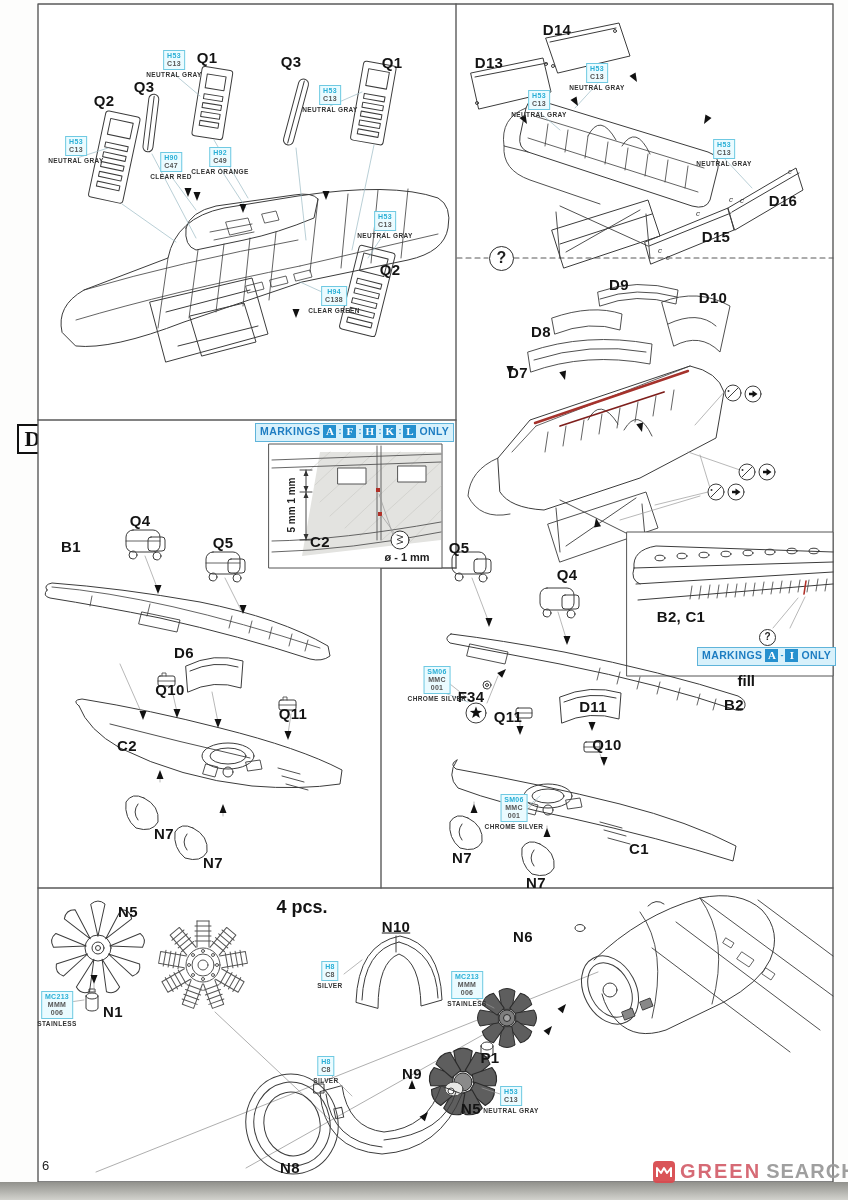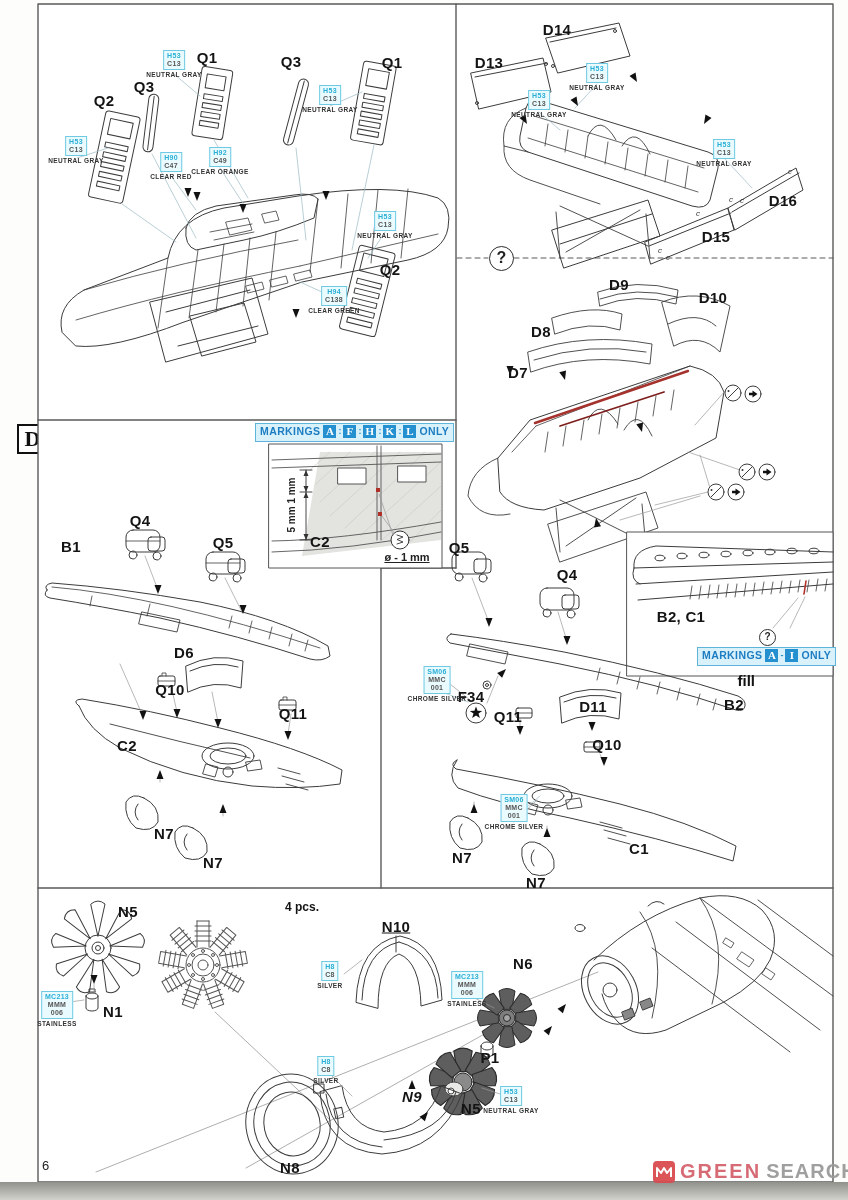--- a/index.html
+++ b/index.html
@@ -16,23 +16,23 @@
   .secbox{position:absolute;width:27px;height:26px;border:2.5px solid #101010;background:#fff;font-family:"Liberation Serif",serif;font-weight:bold;font-size:22px;color:#101010;text-align:center;line-height:25px;}
   .badge{position:absolute;display:flex;align-items:flex-start;gap:3px;background:#d8f1fb;border:1px solid #5fb4da;padding:1px 4px;height:15px;}
   .badge .word{font-size:10.5px;font-weight:bold;color:#1d7dc2;letter-spacing:.4px;}
   .badge .tiles{display:flex;align-items:center;gap:2px;}
   .tile{display:inline-block;width:13px;height:13px;background:#2590cf;color:#fff;font-family:"Liberation Serif",serif;font-weight:bold;font-size:11px;text-align:center;line-height:13px;}
   .sep{color:#2590cf;font-weight:bold;font-size:9px;line-height:13px;}
   .round{position:absolute;border:1.5px solid #2e2e2e;border-radius:50%;background:#fff;text-align:center;font-weight:bold;color:#222;}
   #qmark-big{left:489px;top:246px;width:23px;height:23px;font-size:16px;line-height:22px;}
   #qmark-small{left:759px;top:629px;width:15px;height:15px;font-size:10px;line-height:14px;border-width:1.2px;}
   #fill-label{position:absolute;left:755px;top:637px;transform:translate(-100%,-50%);font-weight:bold;font-size:15px;color:#141414;}
-  #four-pcs{position:absolute;left:302px;top:907px;transform:translate(-50%,-50%);font-weight:bold;font-size:12px;color:#141414;}
+  #four-pcs{position:absolute;left:302px;top:907px;transform:translate(-50%,-50%);font-weight:bold;font-size:18px;color:#141414;}
   #dims-label{position:absolute;left:291px;top:505px;transform:translate(-50%,-50%) rotate(-90deg);font-weight:bold;font-size:10px;color:#222;white-space:nowrap;}
-  #drill-label{position:absolute;left:407px;top:557px;transform:translate(-50%,-50%);font-weight:bold;font-size:11px;color:#222;white-space:nowrap;text-decoration:underline;}
+  #drill-label{position:absolute;left:407px;top:557px;transform:translate(-50%,-50%);font-weight:bold;font-size:11px;color:#222;white-space:nowrap;}
   #page-num{position:absolute;left:42px;top:1158px;font-size:13px;color:#222;}
   #gaoshou{position:absolute;left:6px;top:10px;z-index:4;width:118px;}
   #gaoshou .domain{font-size:11px;font-weight:bold;color:#e8820a;letter-spacing:.3px;margin-top:0px;text-shadow:0 0 1px #fff;}
   #hobbysearch{position:absolute;left:653px;top:1160px;z-index:4;display:flex;align-items:center;gap:5px;opacity:.95;}
   #hobbysearch .w1{font-size:20px;font-weight:bold;color:#d4636e;letter-spacing:2px;}
   #hobbysearch .w2{font-size:20px;font-weight:bold;color:#9a9a9a;letter-spacing:1px;}
   #bottom-strip{position:absolute;left:0;top:1182px;width:848px;height:18px;background:linear-gradient(#91918c,#d2d2cd);z-index:2;}
 </style>
 </head>
 <body>
@@ -505,24 +505,24 @@
       <div class="plabel" style="left: 508px; top: 716px;">Q11</div>
       <div class="plabel" style="left: 593px; top: 706px;">D11</div>
       <div class="plabel" style="left: 734px; top: 704px;">B2</div>
       <div class="plabel" style="left: 607px; top: 744px;">Q10</div>
       <div class="plabel" style="left: 639px; top: 848px;">C1</div>
       <div class="plabel" style="left: 462px; top: 857px;">N7</div>
       <div class="plabel" style="left: 536px; top: 882px;">N7</div>
       <div class="plabel" style="left: 128px; top: 911px;">N5</div>
       <div class="plabel" style="left: 113px; top: 1011px;">N1</div>
       <div class="plabel" style="left: 396px; top: 926px; text-decoration: underline;">N10</div>
-      <div class="plabel" style="left: 523px; top: 963px;">N6</div>
+      <div class="plabel" style="left: 523px; top: 936px;">N6</div>
       <div class="plabel" style="left: 490px; top: 1057px;">P1</div>
       <div class="plabel" style="left: 471px; top: 1108px;">N5</div>
-      <div class="plabel" style="left: 412px; top: 1096px; font-style: italic;">N9</div>
+      <div class="plabel" style="left: 412px; top: 1073px;">N9</div>
       <div class="plabel" style="left: 290px; top: 1167px;">N8</div>
       <div class="callout" style="left: 174px; top: 50px;"><div class="codes"><div class="code c0">H53</div><div class="code">C13</div></div><div class="cname">NEUTRAL GRAY</div></div>
       <div class="callout" style="left: 76px; top: 136px;"><div class="codes"><div class="code c0">H53</div><div class="code">C13</div></div><div class="cname">NEUTRAL GRAY</div></div>
       <div class="callout" style="left: 171px; top: 152px;"><div class="codes"><div class="code c0">H90</div><div class="code">C47</div></div><div class="cname">CLEAR RED</div></div>
       <div class="callout" style="left: 220px; top: 147px;"><div class="codes"><div class="code c0">H92</div><div class="code">C49</div></div><div class="cname">CLEAR ORANGE</div></div>
       <div class="callout" style="left: 330px; top: 85px;"><div class="codes"><div class="code c0">H53</div><div class="code">C13</div></div><div class="cname">NEUTRAL GRAY</div></div>
       <div class="callout" style="left: 385px; top: 211px;"><div class="codes"><div class="code c0">H53</div><div class="code">C13</div></div><div class="cname">NEUTRAL GRAY</div></div>
       <div class="callout" style="left: 334px; top: 286px;"><div class="codes"><div class="code c0">H94</div><div class="code">C138</div></div><div class="cname">CLEAR GREEN</div></div>
       <div class="callout" style="left: 597px; top: 63px;"><div class="codes"><div class="code c0">H53</div><div class="code">C13</div></div><div class="cname">NEUTRAL GRAY</div></div>
       <div class="callout" style="left: 539px; top: 90px;"><div class="codes"><div class="code c0">H53</div><div class="code">C13</div></div><div class="cname">NEUTRAL GRAY</div></div>

